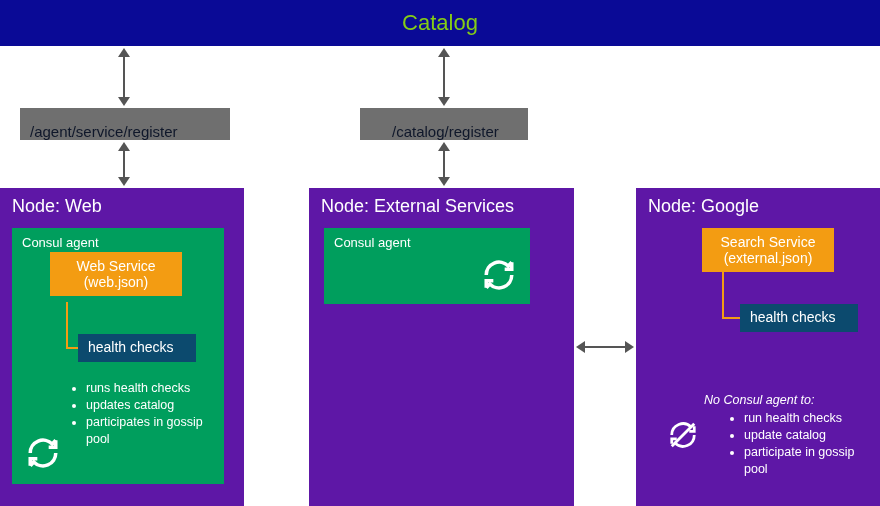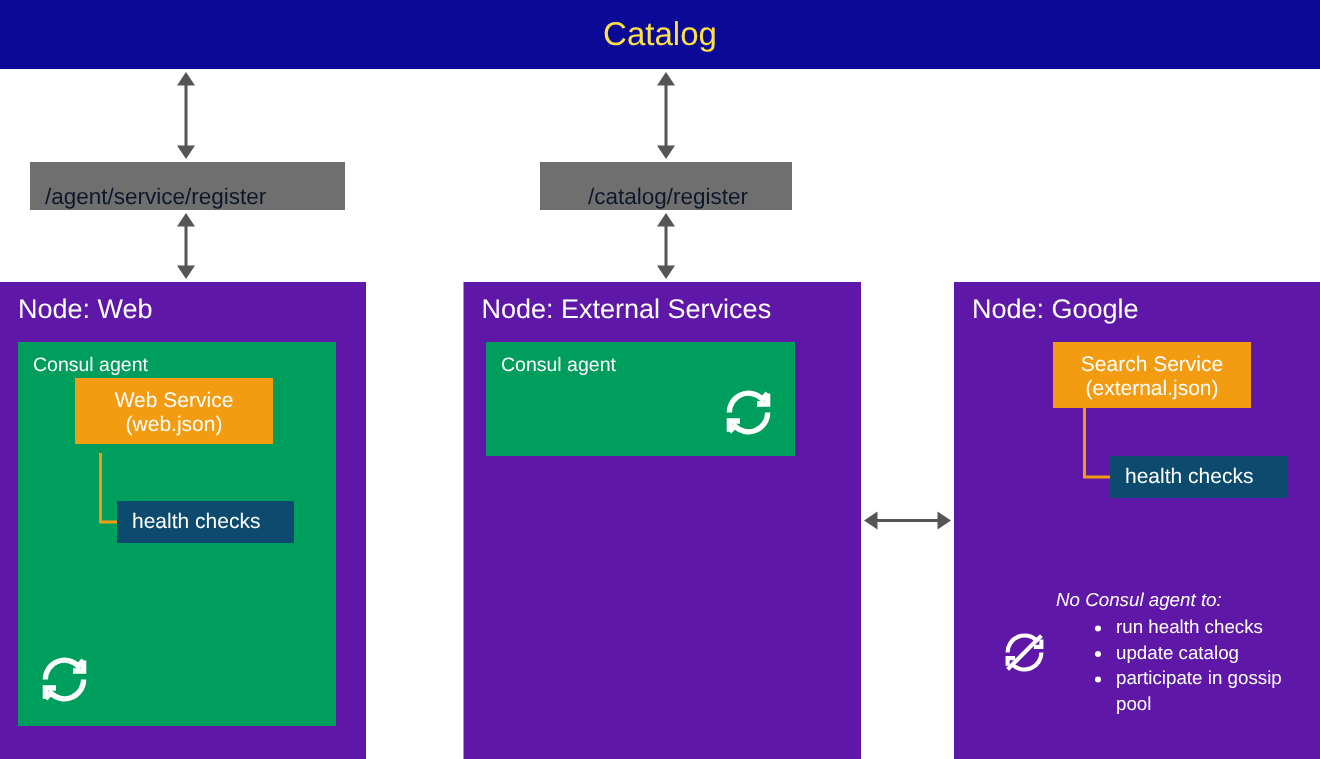--- a/index.html
+++ b/index.html
@@ -12,21 +12,21 @@
     overflow: hidden;
   }
   .catalog-bar {
     position: absolute;
     left: 0; top: 0;
     width: 880px; height: 46px;
     background: #0a0a96;
     display: flex;
     align-items: center;
     justify-content: center;
-    color: #fde047;
+    color: #84cc16;
     font-size: 22px;
     font-weight: 400;
   }
   .endpoint-box {
     position: absolute;
     background: #6f6f6f;
     color: #0f172a;
     height: 32px;
     display: flex;
     align-items: flex-end;
@@ -169,20 +169,27 @@
     <div class="agent-label">Consul agent</div>
     <div class="service-box svc-web">
       <div>Web Service</div>
       <div>(web.json)</div>
     </div>
     <div class="connector-v conn-web-v"></div>
     <div class="connector-h conn-web-h"></div>
     <div class="health-box health-web">
       <span>health checks</span>
     </div>
+    <div class="bullets bullets-web">
+      <ul>
+        <li>runs health checks</li>
+        <li>updates catalog</li>
+        <li>participates in gossip pool</li>
+      </ul>
+    </div>
     <svg class="cycle-icon cycle-web" viewBox="0 0 24 24" fill="none" stroke="#fff" stroke-width="2.5">
       <path d="M21 12a9 9 0 0 1-15.5 6.3L3 21"></path>
       <path d="M3 12a9 9 0 0 1 15.5-6.3L21 3"></path>
       <polyline points="21 3 21 8 16 8"></polyline>
       <polyline points="3 21 3 16 8 16"></polyline>
     </svg>
   </div>
 </div>
 
 <div class="node-box node-ext">

